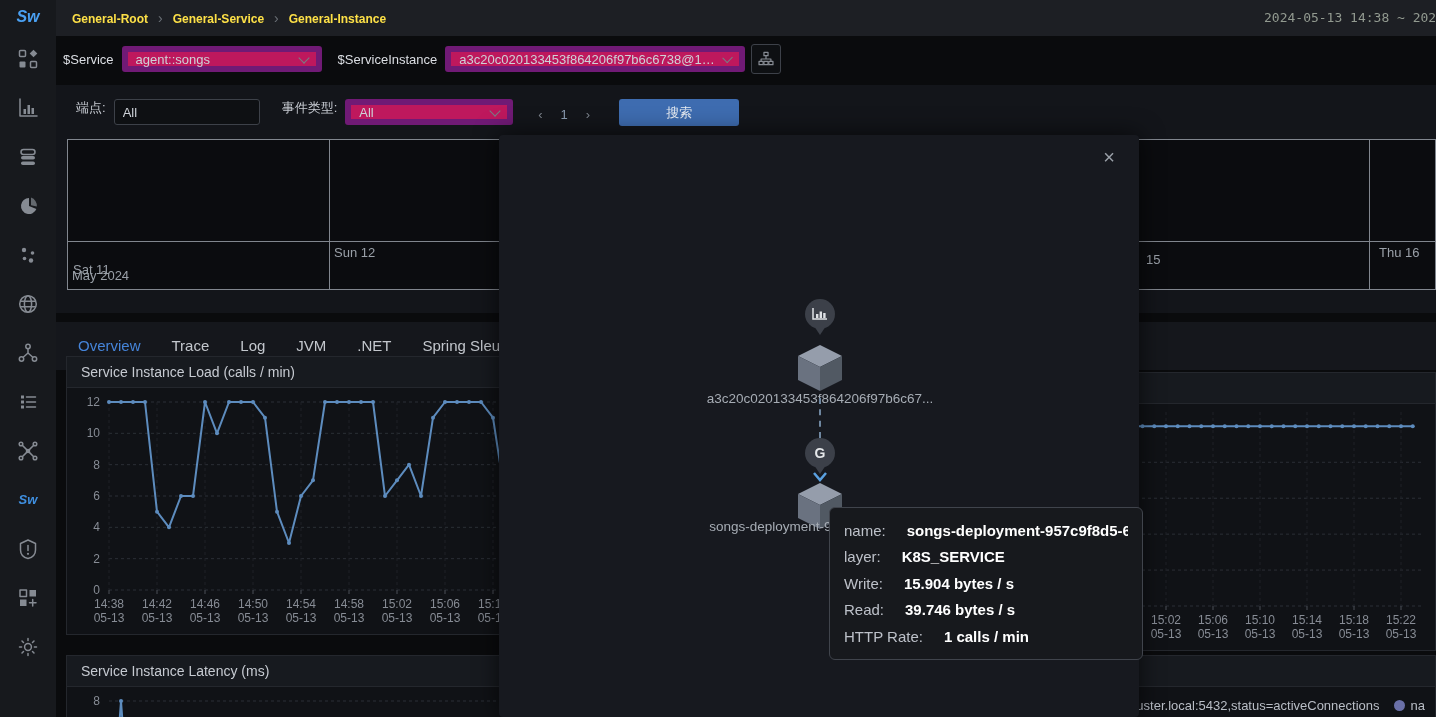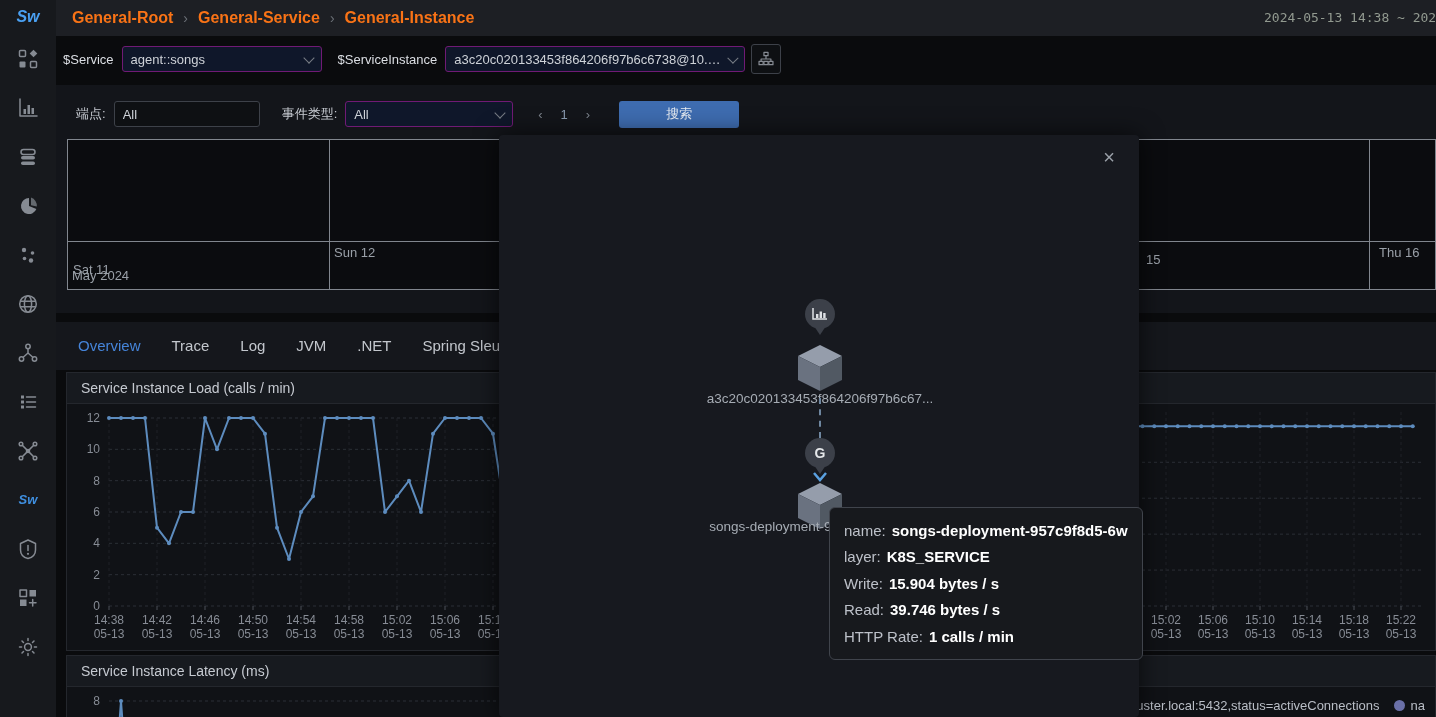--- a/index.html
+++ b/index.html
@@ -10,38 +10,38 @@
     display:flex;flex-direction:column;align-items:center;}
   .side-logo{height:34px;display:flex;align-items:center;justify-content:center;
     color:#4aa0f2;font-weight:bold;font-size:16px;font-style:italic;}
   .side-item{width:56px;height:49px;display:flex;align-items:center;justify-content:center;cursor:pointer;}
   .side-item svg{width:22px;height:22px;}
   .sicon{stroke:#868b93;fill:none;stroke-width:1.5;stroke-linecap:round;stroke-linejoin:round;}
   .sfill{fill:#868b93;stroke:none;}
   
   #header{position:absolute;left:56px;right:0;top:0;height:36px;background:#1d1f24;
     display:flex;align-items:center;padding-left:16px;z-index:4;}
-  .crumb{color:#f97316;font-size:16px;font-weight:bold;margin-right:10px;cursor:pointer;}
+  .crumb{color:#fde047;font-size:12px;font-weight:bold;margin-right:10px;cursor:pointer;}
   .crumb-sep{color:#6b7077;font-size:14px;margin-right:10px;}
   #daterange{position:absolute;left:1208px;top:10px;color:#929a90;font-size:13px;
     font-family:"DejaVu Sans Mono",monospace;white-space:nowrap;}
   
   #selbar{position:absolute;left:56px;right:0;top:37px;height:44px;background:#0a0b0d;
     display:flex;align-items:center;padding-left:7px;z-index:4;}
   .sel-label{color:#dcdfe4;font-size:13px;margin:0 8px 0 0;}
-  .sel{display:flex;align-items:center;height:26px;background:#0f172a;border:1px solid #701a75;
+  .sel{display:flex;align-items:center;height:26px;background:#be185d;border:6px solid #701a75;
     border-radius:3px;color:#ced2d8;font-size:13px;padding:0 8px;cursor:pointer;box-sizing:border-box;}
   .sel .chev{width:7px;height:7px;border-right:1.5px solid #787d85;border-bottom:1.5px solid #787d85;
     transform:rotate(45deg);margin-left:auto;margin-top:-3px;}
   .sel-value{overflow:hidden;white-space:nowrap;text-overflow:ellipsis;margin-right:8px;}
   #topo-btn{width:28px;height:28px;margin-left:6px;border:1px solid #3d4149;border-radius:3px;
     display:flex;align-items:center;justify-content:center;cursor:pointer;background:#0e1013;}
   
   #event-panel{position:absolute;left:56px;right:0;top:85px;height:228px;background:#13151a;z-index:3;}
-  #controls{display:flex;align-items:center;padding:14px 9px 0 20px;height:30px;}
+  #controls{display:flex;padding:14px 9px 0 20px;height:30px;}
   .ctl-label{color:#c6cad1;font-size:13px;margin-right:8px;}
   #endpoint-input{width:146px;height:26px;background:#0e1013;border:1px solid #3d4149;border-radius:3px;
     color:#ced2d8;font-size:13px;padding:0 8px;box-sizing:border-box;outline:none;font-family:inherit;}
   #evt-select{width:168px;margin-right:16px;}
   .pager{display:flex;align-items:center;color:#7c828c;font-size:13px;margin-right:20px;}
   .pager span{margin:0 9px;cursor:pointer;}
   #page-num{color:#8a9bb0;}
   #search-btn{width:120px;height:27px;background:#3e6cb0;border:none;border-radius:3px;color:#e9edf3;
     font-size:13px;cursor:pointer;font-family:inherit;}
   
@@ -53,42 +53,42 @@
   #tl-month{position:absolute;left:4px;top:128px;color:#9aa0a8;font-size:13px;}
   
   #tabbar{position:absolute;left:56px;right:0;top:322px;height:48px;background:#15171c;
     display:flex;align-items:center;padding-left:22px;z-index:3;}
   .tab{color:#c3c7cd;font-size:15px;margin-right:31px;cursor:pointer;line-height:48px;}
   .tab.active{color:#4584d9;}
   
   .card{position:absolute;background:#101216;border:1px solid #24272d;box-sizing:border-box;z-index:3;}
   .card-title{height:30px;line-height:30px;padding-left:14px;color:#c6cad1;font-size:14px;
     background:#171a1f;border-bottom:1px solid #24272d;white-space:nowrap;overflow:hidden;}
-  #card-load{left:66px;top:372px;width:684px;height:279px;}
+  #card-load{left:66px;top:356px;width:684px;height:279px;}
   #card-right1{left:756px;top:372px;width:680px;height:279px;}
   #card-latency{left:66px;top:655px;width:684px;height:260px;}
   #card-right2{left:756px;top:655px;width:680px;height:260px;}
   .legend-row{position:absolute;top:42px;right:10px;display:flex;align-items:center;
     color:#b9bec6;font-size:13px;white-space:nowrap;}
   .legend-dot{width:11px;height:11px;border-radius:50%;margin:0 6px 0 14px;display:inline-block;}
   
   #modal{position:absolute;left:499px;top:135px;width:640px;height:582px;background:#17191f;
     box-shadow:0 0 24px rgba(0,0,0,.65);border-radius:4px;z-index:50;}
   #modal-close{position:absolute;right:24px;top:12px;color:#9aa0a8;font-size:20px;cursor:pointer;line-height:20px;}
   .pin{position:absolute;width:30px;height:30px;border-radius:50%;background:#3c4049;
     display:flex;align-items:center;justify-content:center;cursor:pointer;}
   .pin:after{content:"";position:absolute;left:9px;top:27px;border-left:6px solid transparent;
     border-right:6px solid transparent;border-top:9px solid #3c4049;}
   .pin-g{color:#e6e8eb;font-size:14px;font-weight:bold;}
   .cube{position:absolute;cursor:pointer;}
   .node-label{position:absolute;color:#a6acb4;font-size:13.5px;text-align:center;white-space:nowrap;}
   #dash-line{position:absolute;left:320px;top:263px;height:40px;border-left:2px dashed #6f87a0;}
   #tooltip{position:absolute;left:330px;top:372px;width:284px;background:#17191d;
     border:1px solid #40444c;border-radius:6px;padding:9px 14px;z-index:60;}
-  .tt-row{height:26.5px;display:flex;align-items:center;font-size:15px;white-space:nowrap;overflow:hidden;}
+  .tt-row{height:26.5px;display:flex;align-items:center;font-size:15px;white-space:nowrap;overflow:hidden;gap:15px;}
   .tt-label{color:#bdc1c9;margin-right:6px;}
   .tt-value{color:#fff;font-weight:bold;}
   
   .ax{fill:#878c95;font-size:12px;font-family:"Liberation Sans",sans-serif;}
 </style>
 </head>
 <body>
 
 <div id="screen">
 

